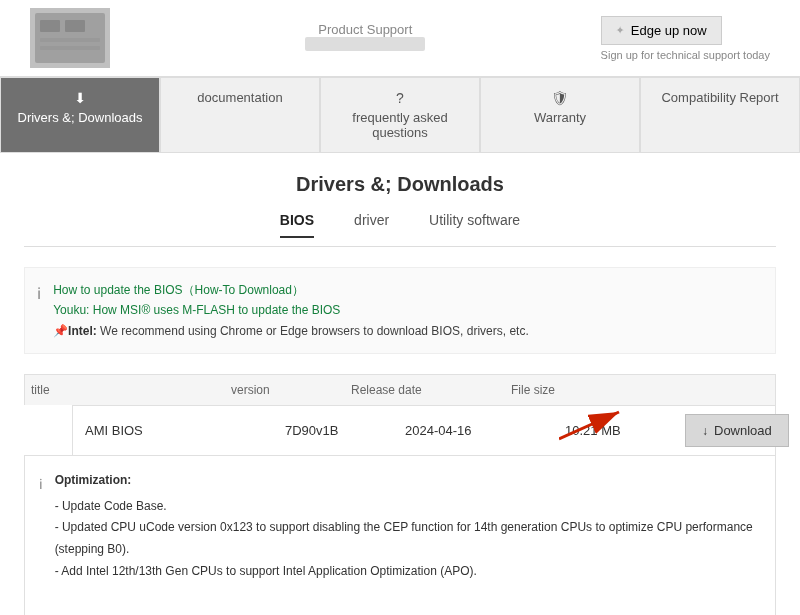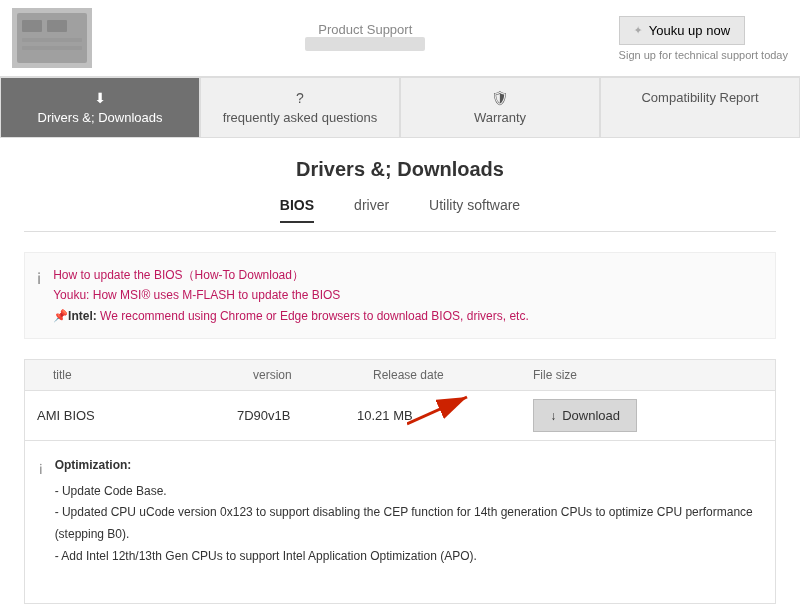--- a/index.html
+++ b/index.html
@@ -1,19 +1,19 @@
 <!DOCTYPE html>
 <html><head>
   <meta charset="utf-8">
   <style>
     * { box-sizing: border-box; margin: 0; padding: 0; }
     body { font-family: Arial, sans-serif; font-size: 13px; background: #f5f5f5; color: #333; width: 800px; min-height: 615px; overflow: hidden; }
 
     
-    .header { display: flex; align-items: center; background: #fff; padding: 8px 12px; border-bottom: 1px solid #ddd; }
+    .header { display: flex; align-items: center; background: #fff; padding: 8px 30px; border-bottom: 1px solid #ddd; }
     .header-logo { width: 80px; height: 60px; background: #ddd; display: flex; align-items: center; justify-content: center; margin-right: 20px; }
     .header-product-support { flex: 1; text-align: center; color: #888; font-size: 13px; }
     .header-product-support div { color: #aaa; height: 14px; background: #ddd; width: 120px; margin: 0 auto 4px; border-radius: 2px; }
     .header-signup { text-align: right; }
     .signup-btn { background: #e8e8e8; border: 1px solid #ccc; padding: 6px 14px; font-size: 13px; cursor: pointer; display: flex; align-items: center; gap: 6px; margin-bottom: 4px; }
     .signup-btn .star-icon { color: #aaa; font-size: 11px; }
     .signup-sub { font-size: 11px; color: #888; text-align: right; }
 
     
     .nav-tabs { display: flex; background: #fff; border-bottom: 1px solid #ddd; }
@@ -29,38 +29,38 @@
 
     
     .sub-tabs { display: flex; justify-content: center; gap: 40px; margin-bottom: 20px; border-bottom: 1px solid #ddd; padding-bottom: 8px; }
     .sub-tab { font-size: 14px; color: #555; cursor: pointer; padding-bottom: 8px; }
     .sub-tab.active { border-bottom: 2px solid #333; font-weight: bold; color: #222; }
 
     
     .info-box { display: flex; gap: 12px; margin-bottom: 20px; padding: 12px; background: #fafafa; border: 1px solid #eee; }
     .info-icon { color: #888; font-size: 16px; margin-top: 2px; }
     .info-content { font-size: 12px; line-height: 1.7; }
-    .info-link { color: #be185d; text-decoration: none; }
+    .info-link { color: #15803d; text-decoration: none; }
     .info-note { font-weight: bold; }
-    .info-note-text { color: #be185d; }
+    .info-note-text { color: #404040; }
 
     
-    .table-header { display: grid; grid-template-columns: 200px 120px 160px 120px 1fr; padding: 8px 28px; background: #f5f5f5; border: 1px solid #e0e0e0; border-bottom: none; font-size: 12px; color: #666; }
+    .table-header { display: grid; grid-template-columns: 200px 120px 160px 120px 1fr; padding: 8px 6px; background: #f5f5f5; border: 1px solid #e0e0e0; border-bottom: none; font-size: 12px; color: #666; }
     .table-row { display: grid; grid-template-columns: 200px 120px 160px 120px 1fr; padding: 8px 12px; background: #fff; border: 1px solid #e0e0e0; border-bottom: none; align-items: center; }
     .download-btn { background: #d8d8d8; border: 1px solid #bbb; padding: 8px 16px; cursor: pointer; font-size: 13px; color: #333; display: flex; align-items: center; gap: 6px; white-space: nowrap; }
     .download-icon { font-size: 12px; }
 
     
     .desc-box { border: 1px solid #e0e0e0; padding: 14px; background: #fff; font-size: 12px; line-height: 1.8; display: flex; gap: 12px; }
     .desc-icon { color: #888; font-size: 14px; margin-top: 2px; }
     .desc-content { flex: 1; }
     .desc-title { font-weight: bold; margin-bottom: 4px; }
 
     
-    .arrow-container { position: relative; }
+    .arrow-container { position: relative; margin-left: 48px; }
   </style>
 </head>
 <body>
 
 <div class="header">
   <div class="header-logo">
     <svg width="80" height="60">
       <rect width="80" height="60" fill="#c0c0c0"></rect>
       <rect x="5" y="5" width="70" height="50" fill="#a0a0a0" rx="2"></rect>
       <rect x="10" y="12" width="20" height="12" fill="#888" rx="1"></rect>
@@ -69,30 +69,33 @@
       <rect x="10" y="38" width="60" height="4" fill="#999" rx="1"></rect>
     </svg>
   </div>
   <div class="header-product-support">
     <span>Product Support</span>
     <div></div>
   </div>
   <div class="header-signup">
     <button class="signup-btn">
       <span class="star-icon">✦</span>
-      <span>Youku up now</span>
+      <span>Edge up now</span>
     </button>
     <div class="signup-sub">Sign up for technical support today</div>
   </div>
 </div>
 
 <div class="nav-tabs">
   <div class="nav-tab active">
     <span class="tab-icon">⬇</span>
     <span>Drivers &amp;; Downloads</span>
+  </div>
+  <div class="nav-tab">
+    <span>documentation</span>
   </div>
   <div class="nav-tab">
     <span class="tab-icon">?</span>
     <span>frequently asked questions</span>
   </div>
   <div class="nav-tab">
     <span class="tab-icon">🛡</span>
     <span>Warranty</span>
   </div>
   <div class="nav-tab">
@@ -130,20 +133,21 @@
     <span>title</span>
     <span>version</span>
     <span>Release date</span>
     <span>File size</span>
     <span></span>
   </div>
 
   <div class="table-row arrow-container">
     <span>AMI BIOS</span>
     <span>7D90v1B</span>
+    <span>2024-04-16</span>
     <span>10.21 MB</span>
     <div style="display:flex; align-items:center; justify-content:flex-end; position:relative;">
       <div style="position:absolute; right:150px; top:-10px; pointer-events:none;">
         <svg width="80" height="40">
           <defs>
             <marker id="arrowhead" markerWidth="10" markerHeight="7" refX="10" refY="3.5" orient="auto">
               <polygon points="0 0, 10 3.5, 0 7" fill="#cc2200"></polygon>
             </marker>
           </defs>
           <line x1="0" y1="35" x2="60" y2="8" stroke="#cc2200" stroke-width="3" marker-end="url(#arrowhead)"></line>

